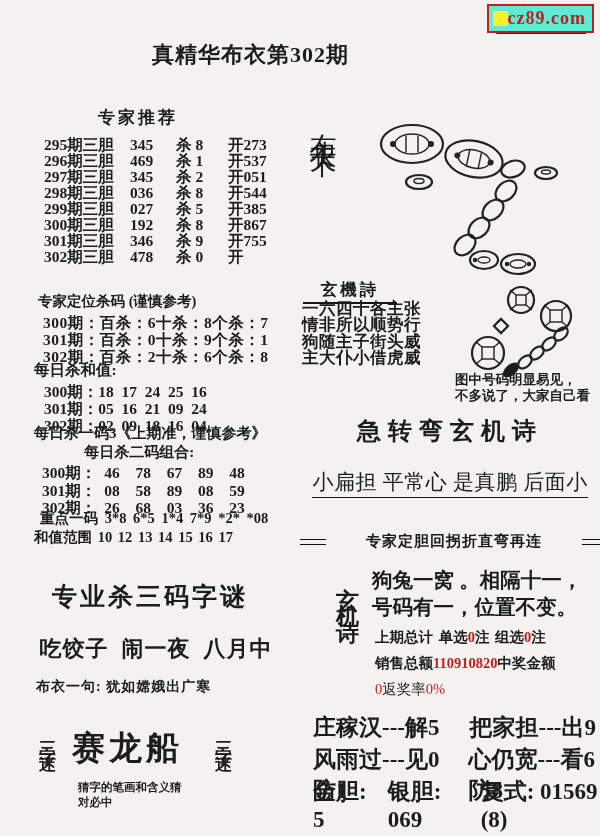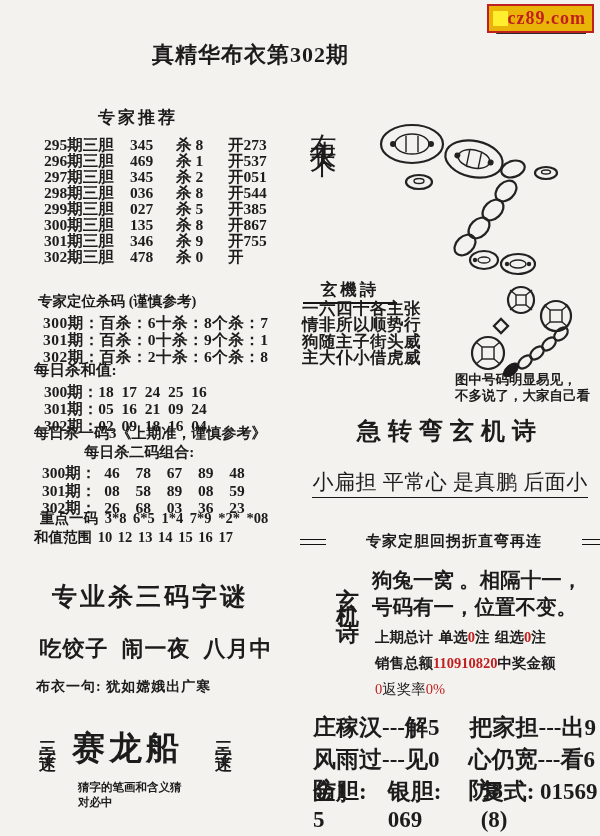--- a/index.html
+++ b/index.html
@@ -7,21 +7,21 @@
     width:600px;height:836px;position:relative;overflow:hidden;
     background:#f4f2ef;
     font-family:"Liberation Serif","DejaVu Serif",serif;
     color:#1c1c1c;
   }
   .abs{position:absolute;}
   .red{color:#c01f1f;}
 
   
   #logo{top:4px;right:6px;z-index:3;display:flex;align-items:center;
-    border:2px solid #c01f1f;background:#eab308;padding:2px 6px 2px 4px;cursor:pointer;}
+    border:2px solid #c01f1f;background:#5eead4;padding:2px 6px 2px 4px;cursor:pointer;}
   #logo .ysq{width:15px;height:15px;background:#ffef2e;display:inline-block;}
   #logo .ltxt{color:#c01f1f;font-weight:bold;font-size:18px;letter-spacing:1px;}
   #follow{top:19px;right:14px;z-index:1;font-size:14px;color:#2a2a2a;
     text-decoration:underline;letter-spacing:2px;cursor:pointer;}
   #title{top:40px;left:0;width:501px;text-align:center;font-size:22px;font-weight:bold;letter-spacing:1px;}
 
   
   #expert{top:106px;left:44px;width:252px;}
   #expert .hd{margin-left:54px;font-size:17px;font-weight:bold;letter-spacing:3px;margin-bottom:8px;}
   .xrow{display:flex;font-weight:bold;font-size:15.5px;line-height:16px;}
@@ -128,21 +128,21 @@
       <span class="c3">开544</span>
   </div>
   <div class="xrow">
     <span class="c0">299期三胆</span>
       <span class="c1">027</span>
       <span class="c2">杀 5</span>
       <span class="c3">开385</span>
   </div>
   <div class="xrow">
     <span class="c0">300期三胆</span>
-      <span class="c1">135</span>
+      <span class="c1">192</span>
       <span class="c2">杀 8</span>
       <span class="c3">开867</span>
   </div>
   <div class="xrow">
     <span class="c0">301期三胆</span>
       <span class="c1">346</span>
       <span class="c2">杀 9</span>
       <span class="c3">开755</span>
   </div>
   <div class="xrow">

